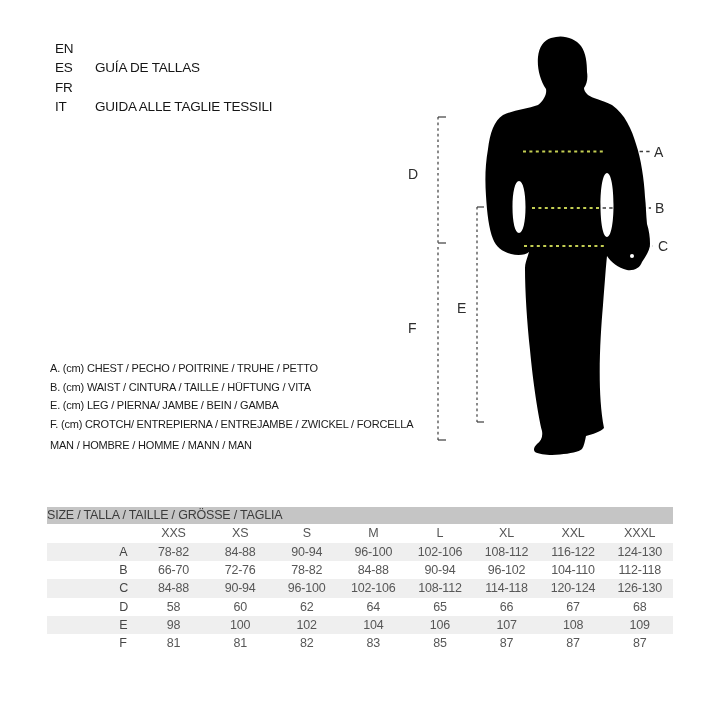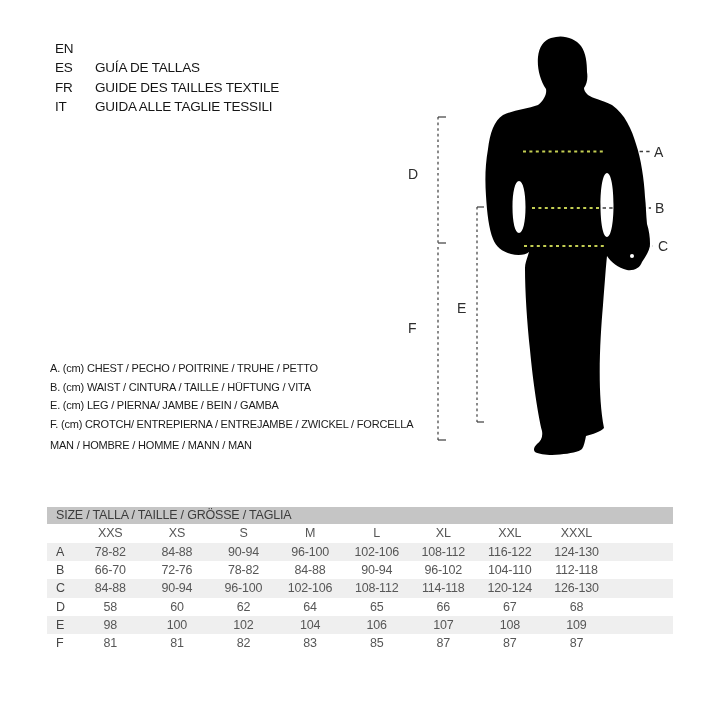--- a/index.html
+++ b/index.html
@@ -13,43 +13,42 @@
   .langs .code{width:40px;flex:0 0 40px;}
   
   .figure{position:absolute;left:395px;top:30px;}
   .mk{font-size:14px;fill:#2e2e2e;font-family:"Liberation Sans","DejaVu Sans",sans-serif;}
   
   .legend{position:absolute;left:50px;top:359px;}
   .legend p{margin:0;height:18.7px;line-height:18.7px;font-size:11px;letter-spacing:-0.2px;color:#1b1b1b;}
   .legend p.gender{margin-top:2px;}
   
   .sizetable{position:absolute;left:47px;top:507px;width:626px;font-size:12.5px;letter-spacing:-0.2px;}
-  .sizetable .bar{height:17px;line-height:17px;background:#c5c5c5;color:#3c3c3c;padding-left:9px;box-sizing:border-box;}
-  .trow{display:flex;height:18.2px;line-height:18.2px;color:#575757;}
+  .sizetable .bar{height:17px;line-height:17px;background:#c5c5c5;color:#3c3c3c;box-sizing:border-box;}
+  .trow{display:flex;height:18.2px;line-height:18.2px;color:#575757;justify-content:flex-end;}
   .trow.head{height:19px;line-height:19px;color:#555;}
   .trow.stripe{background:#efefef;}
   .c0{width:30px;flex:0 0 30px;padding-left:9px;box-sizing:border-box;color:#454545;}
   .cs{width:66.6px;flex:0 0 66.6px;text-align:center;}
 </style>
 </head>
 <body>
 
 <div class="page">
 
   <ul class="langs">
     <li>
       <span class="code">EN</span>
     </li>
     <li>
       <span class="code">ES</span>
       <span class="title">GUÍA DE TALLAS</span>
     </li>
     <li>
       <span class="code">FR</span>
-      <span class="title">GUIDE DES TAILLES TEXTILE</span>
     </li>
     <li>
       <span class="code">IT</span>
       <span class="title">GUIDA ALLE TAGLIE TESSILI</span>
     </li>
   </ul>
 
   <svg class="figure" width="290" height="445" viewBox="395 30 290 445">
 
     <g stroke="#3d3d3d" stroke-width="1.3" stroke-dasharray="3.4 3.2">

